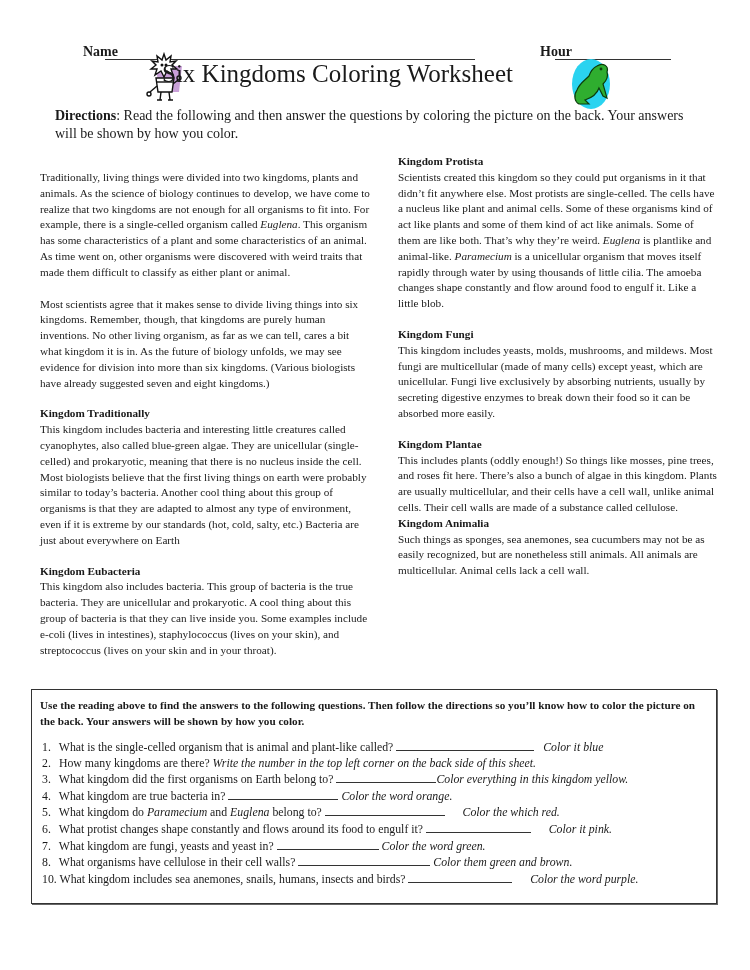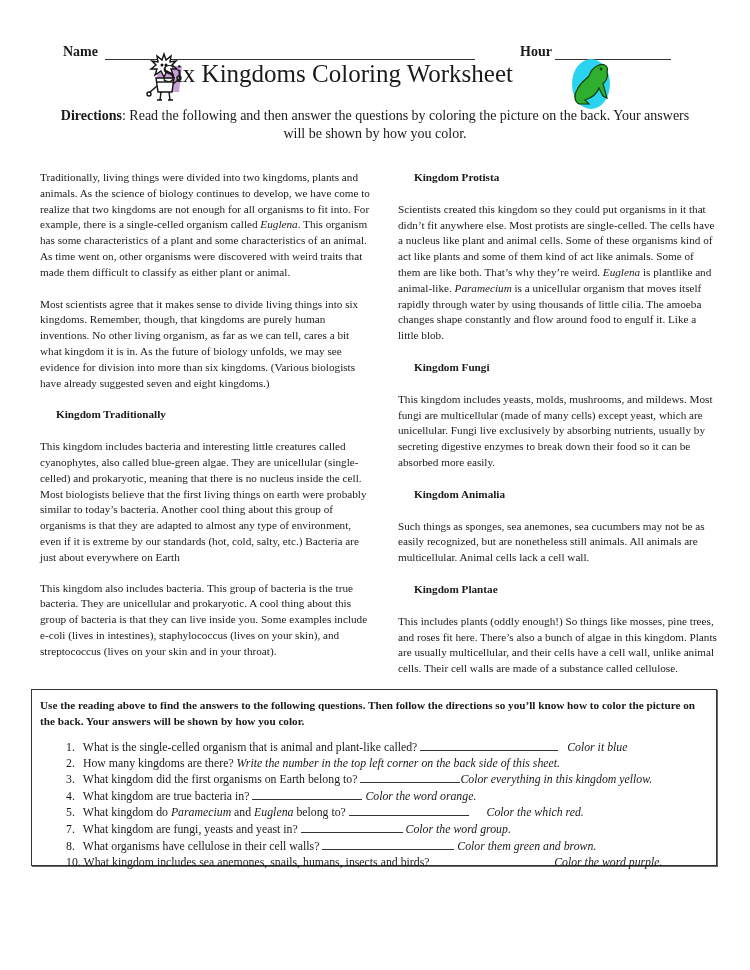--- a/index.html
+++ b/index.html
@@ -4,51 +4,51 @@
 <style>
   html, body { margin: 0; padding: 0; background: #ffffff; }
   body {
     width: 750px; height: 970px; position: relative; overflow: hidden;
     font-family: "Liberation Serif", "DejaVu Serif", serif; color: #1a1a1a;
   }
   .header-line {
     position: absolute; top: 44px; left: 63px; width: 610px; height: 22px;
     font-size: 14px; font-weight: bold;
   }
-  .header-line .lbl { position: absolute; top: 0; }
+  .header-line .lbl { position: absolute; top: 0; margin-left: 20px; }
   .header-line .line { position: absolute; top: 15px; border-bottom: 1px solid #333; }
   .title {
     position: absolute; top: 60px; left: 0; width: 675px; text-align: center;
     font-size: 25px; letter-spacing: 0;
   }
   .flower-icon { position: absolute; left: 140px; top: 52px; width: 48px; height: 52px; }
   .frog-icon { position: absolute; left: 569px; top: 58px; width: 48px; height: 52px; }
   .directions {
-    position: absolute; top: 107px; left: 55px; width: 640px; text-align: center;
+    position: absolute; top: 107px; left: 55px; width: 640px; text-align: left;
     font-size: 14px; line-height: 18px;
   }
   .directions b { font-weight: bold; }
   .col {
     position: absolute; font-size: 11.2px; line-height: 15.8px;
   }
   .col-left { left: 40px; top: 154px; width: 330px; }
   .col-right { left: 398px; top: 154px; width: 320px; }
   .col p { margin: 16px 0 15px 0; }
-  .col h3 { margin: 16px; font-size: 11.2px; font-weight: bold; line-height: 15.8px; }
+  .col h3 { margin: 0; font-size: 11.2px; font-weight: bold; line-height: 15.8px; }
   .col i { font-style: italic; }
   .qbox {
-    position: absolute; left: 31px; top: 689px; width: 686px; height: 177px;
+    position: absolute; left: 31px; top: 689px; width: 686px; height: 215px;
     border: 1.5px solid #333; box-sizing: border-box; box-shadow: 1px 1px 0 #666;
   }
   .qbox .intro {
     position: absolute; left: 8px; top: 7px; width: 670px;
     font-size: 11.2px; line-height: 16px; font-weight: bold;
   }
   .qlist { position: absolute; left: 10px; top: 49px; width: 670px; font-size: 11.8px; line-height: 15.6px; }
-  .q { white-space: nowrap; margin-left: 24px; }
+  .q { white-space: nowrap; }
   .q .num { display: inline-block; width: 14px; }
   .q i { font-style: italic; }
   .blank { display: inline-block; border-bottom: 1px solid #333; height: 11px; vertical-align: baseline; }
 </style>
 </head>
 <body>
 
 <div class="header-line">
   <span class="lbl" style="left:0">Name</span>
   <span class="line" style="left:42px;width:370px"></span>
@@ -88,50 +88,52 @@
 <div class="col col-left">
   <p>
     <span>Traditionally, living things were divided into two kingdoms, plants and animals.  As the science of biology continues to develop, we have come to realize that two kingdoms are not enough for all organisms to fit into.  For example, there is a single-celled organism called </span><i>Euglena</i><span>.  This organism has some characteristics of a plant and some characteristics of an animal.  As time went on, other organisms were discovered with weird traits that made them difficult to classify as either plant or animal.</span>
   </p>
   <p>Most scientists agree that it makes sense to divide living things into six kingdoms.  Remember, though, that kingdoms are purely human inventions.  No other living organism, as far as we can tell, cares a bit what kingdom it is in.  As the future of biology unfolds, we may see evidence for division into more than six kingdoms.  (Various biologists have already suggested seven and eight kingdoms.)</p>
   <div style="margin-bottom:15px">
     <h3>Kingdom Traditionally</h3>
     <div>This kingdom includes bacteria and interesting little creatures called cyanophytes, also called blue-green algae. They are unicellular (single-celled) and prokaryotic, meaning that there is no nucleus inside the cell.  Most biologists believe that the first living things on earth were probably similar to today’s bacteria.  Another cool thing about this group of organisms is that they are adapted to almost any type of environment, even if it is extreme by our standards (hot, cold, salty, etc.)  Bacteria are just about everywhere on Earth</div>
   </div>
   <div>
+    <h3>Kingdom Eubacteria</h3>
     <div>This kingdom also includes bacteria.  This group of bacteria is the true bacteria.  They are unicellular and prokaryotic.  A cool thing about this group of bacteria is that they can live inside you.  Some examples include e-coli (lives in intestines), staphylococcus (lives on your skin), and streptococcus (lives on your skin and in your throat).</div>
   </div>
 </div>
 
 <div class="col col-right">
   <div style="margin-bottom:15px">
     <h3>Kingdom Protista</h3>
     <div>
       <span>Scientists created this kingdom so they could put organisms in it that didn’t fit anywhere else. Most protists are single-celled.  The cells have a nucleus like plant and animal cells. Some of these organisms kind of act like plants and some of them kind of act like animals.  Some of them are like both. That’s why they’re weird.  </span><i>Euglena</i><span> is plantlike and animal-like.  </span><i>Paramecium</i><span> is a unicellular organism that moves itself rapidly through water by using thousands of little cilia.  The amoeba changes shape constantly and flow around food to engulf it.  Like a little blob.</span>
     </div>
   </div>
   <div style="margin-bottom:15px">
     <h3>Kingdom Fungi</h3>
     <div>This kingdom includes yeasts, molds, mushrooms, and mildews.  Most fungi are multicellular (made of many cells) except yeast, which are unicellular.  Fungi live exclusively by absorbing nutrients, usually by secreting digestive enzymes to break down their food so it can be absorbed more easily.</div>
   </div>
+  <div>
+    <h3>Kingdom Plantae</h3>
+    <div>This includes plants (oddly enough!)  So things like mosses, pine trees, and roses fit here.  There’s also a bunch of algae in this kingdom.  Plants are usually multicellular, and their cells have a cell wall, unlike animal cells.  Their cell walls are made of a substance called cellulose.</div>
+  </div>
   <div style="margin-bottom:15px">
     <h3>Kingdom Animalia</h3>
     <div>Such things as sponges, sea anemones, sea cucumbers may not be as easily recognized, but are nonetheless still animals. All animals are multicellular.  Animal cells lack a cell wall.</div>
-  </div>
-  <div>
-    <h3>Kingdom Plantae</h3>
-    <div>This includes plants (oddly enough!)  So things like mosses, pine trees, and roses fit here.  There’s also a bunch of algae in this kingdom.  Plants are usually multicellular, and their cells have a cell wall, unlike animal cells.  Their cell walls are made of a substance called cellulose.</div>
   </div>
 </div>
 
 <div class="qbox">
   <div class="intro">Use the reading above to find the answers to the following questions.  Then follow the directions so you’ll know how to color the picture on the back.  Your answers will be shown by how you color.</div>
   <div class="qlist">
     <div class="q"><span class="num">1.</span> <span>What is the single-celled organism that is animal and plant-like called? </span><span class="blank" style="width:138px"></span>&nbsp;&nbsp; <i>Color it blue</i></div>
     <div class="q"><span class="num">2.</span> <span>How many kingdoms are there?  </span><i>Write the number in the top left corner on the back side of this sheet.</i></div>
     <div class="q"><span class="num">3.</span> <span>What kingdom did the first organisms on Earth belong to? </span><span class="blank" style="width:100px"></span><i>Color everything in this kingdom yellow.</i></div>
     <div class="q"><span class="num">4.</span> <span>What kingdom are true bacteria in? </span><span class="blank" style="width:110px"></span> <i>Color the word orange.</i></div>
     <div class="q"><span class="num">5.</span> <span>What kingdom do </span><i>Paramecium</i><span> and </span><i>Euglena</i><span> belong to? </span><span class="blank" style="width:120px"></span>&nbsp;&nbsp;&nbsp;&nbsp;&nbsp; <i>Color the which red.</i></div>
-    <div class="q"><span class="num">7.</span> <span>What kingdom are fungi, yeasts and yeast in? </span><span class="blank" style="width:102px"></span> <i>Color the word group.</i></div>
+    <div class="q"><span class="num">6.</span> <span>What protist changes shape constantly and flows around its food to engulf it? </span><span class="blank" style="width:105px"></span>&nbsp;&nbsp;&nbsp;&nbsp;&nbsp; <i>Color it pink.</i></div>
+    <div class="q"><span class="num">7.</span> <span>What kingdom are fungi, yeasts and yeast in? </span><span class="blank" style="width:102px"></span> <i>Color the word green.</i></div>
     <div class="q"><span class="num">8.</span> <span>What organisms have cellulose in their cell walls? </span><span class="blank" style="width:132px"></span> <i>Color them green and brown.</i></div>
     <div class="q"><span>10.</span> <span>What kingdom includes sea anemones, snails, humans, insects and birds? </span><span class="blank" style="width:104px"></span>&nbsp;&nbsp;&nbsp;&nbsp;&nbsp; <i>Color the word purple.</i></div>
   </div>
 </div>
 
 </body></html>

